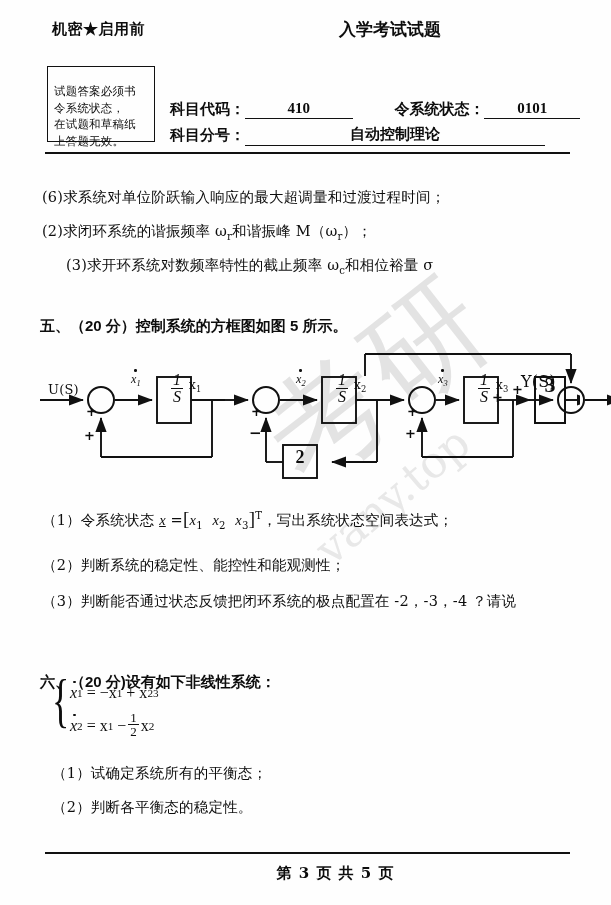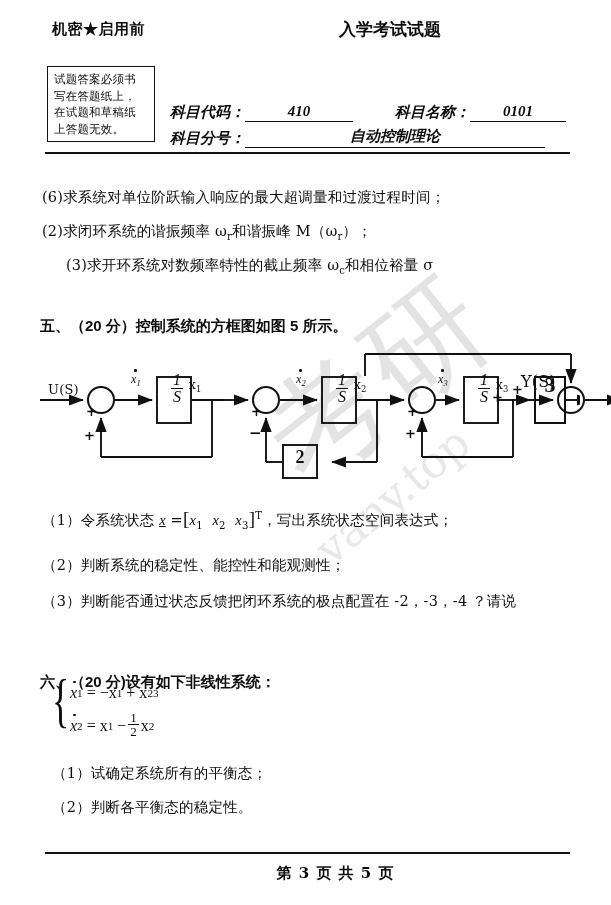--- a/index.html
+++ b/index.html
@@ -75,40 +75,39 @@
 
   
   .notice {
     position: absolute;
     left: 47px;
     top: 66px;
     width: 108px;
     height: 76px;
     border: 1.6px solid #111;
     box-sizing: border-box;
-    padding: 4px 5px 0 6px;
+    padding: 16px 5px 0 6px;
     font-size: 11.5px;
     line-height: 16.5px;
     font-family: "DejaVu Serif", serif;
     letter-spacing: 0.2px;
   }
   .fields {
     position: absolute;
     left: 170px;
     top: 96px;
     width: 410px;
     font-size: 15px;
     font-weight: bold;
     font-family: "DejaVu Serif", serif;
   }
   .field-row {
     display: flex;
-    align-items: flex-end;
+    align-items: center;
     height: 26px;
-    font-style: italic;
   }
   .f-label { white-space: nowrap; }
   .f-val {
     border-bottom: 1.5px solid #111;
     text-align: center;
     font-family: "Liberation Serif", serif;
     padding-bottom: 1px;
   }
   .fv-code { width: 108px; }
   .fv-num  { width: 96px; }
@@ -243,31 +242,31 @@
 
   <div class="hdr">
     <div class="secret">机密★启用前</div>
     <div class="title-block">
       <div class="title-line2">入学考试试题</div>
     </div>
   </div>
 
   <div class="notice">
     <div>试题答案必须书</div>
-    <div>写在答题纸上，</div>
+    <div>令系统状态，</div>
     <div>在试题和草稿纸</div>
     <div>上答题无效。</div>
   </div>
 
   <div class="fields">
     <div class="field-row">
       <span class="f-label">科目代码：</span>
       <span class="f-val fv-code">410</span>
       <span class="gap"></span>
-      <span class="f-label">科目名称：</span>
+      <span class="f-label">令系统状态：</span>
       <span class="f-val fv-num">0101</span>
     </div>
     <div class="field-row">
       <span class="f-label">科目分号：</span>
       <span class="f-val fv-name">自动控制理论</span>
     </div>
   </div>
 
   <div class="rule-top"></div>
 

